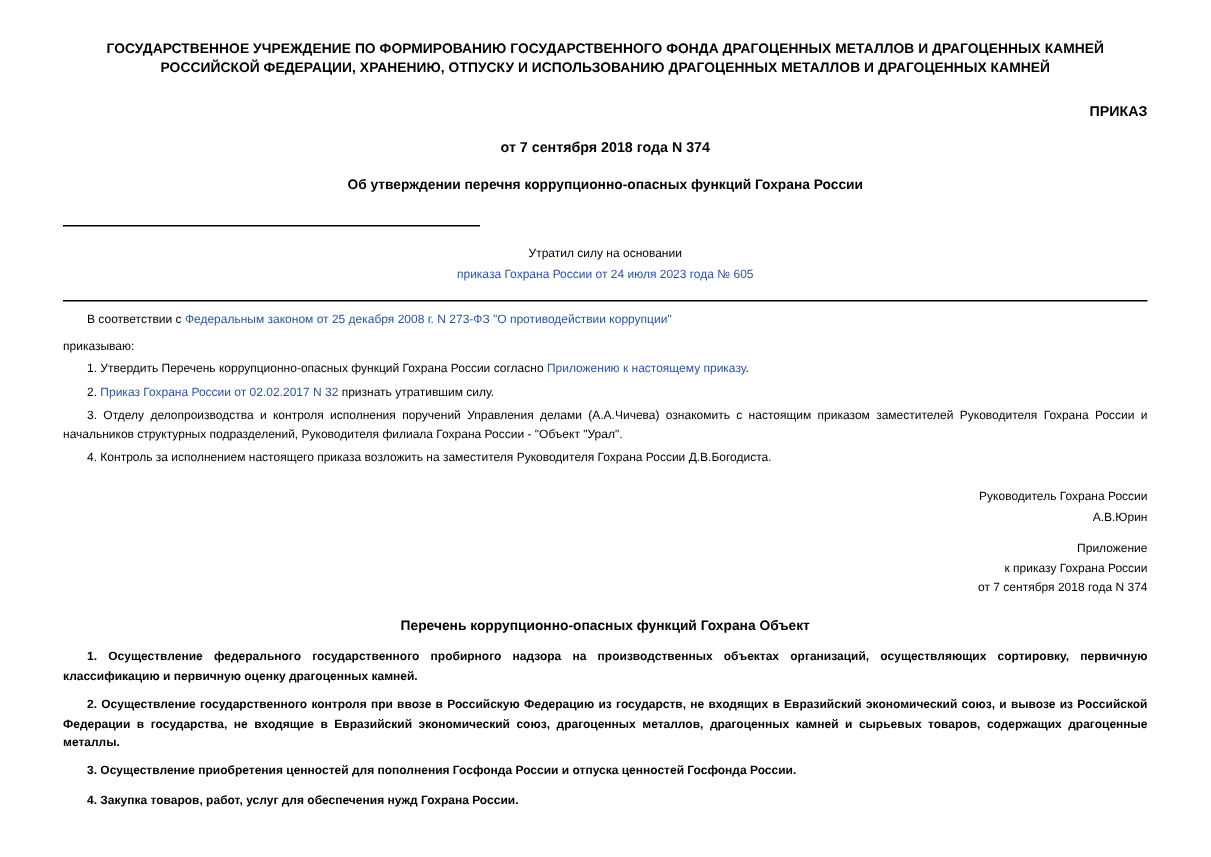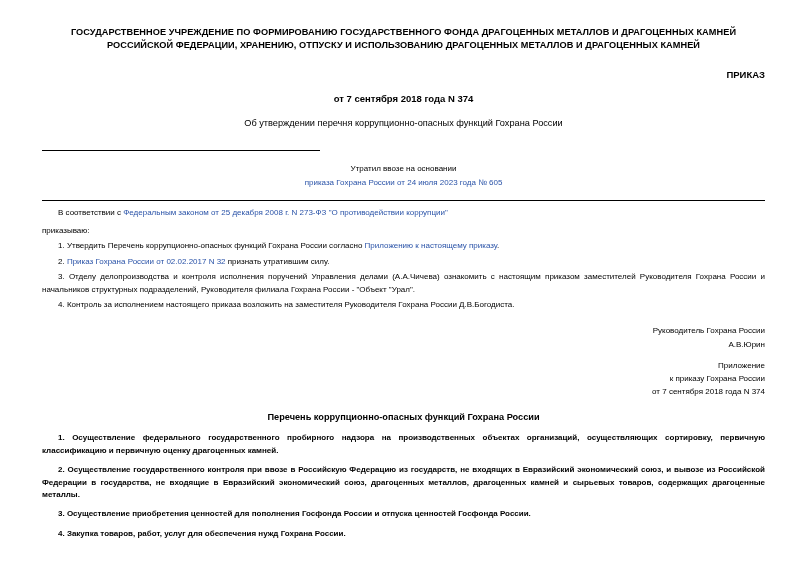--- a/index.html
+++ b/index.html
@@ -39,21 +39,21 @@
     margin-top: 16px;
   }
   .doc-date {
     font-size: 9.5px;
     font-weight: bold;
     text-align: center;
     margin-top: 13px;
   }
   .doc-subject {
     font-size: 9.2px;
-    font-weight: normal;
+    font-weight: bold;
     text-align: center;
     margin-top: 14px;
   }
   .rule-short {
     margin-top: 22px;
     width: 278px;
     border-top: 1px solid #000000;
     height: 0;
   }
   .annul-block {
@@ -127,21 +127,21 @@
 
     <div class="doc-type">ПРИКАЗ</div>
 
     <div class="doc-date">от 7 сентября 2018 года N 374</div>
 
     <div class="doc-subject">Об утверждении перечня коррупционно-опасных функций Гохрана России</div>
 
     <div class="rule-short"></div>
 
     <div class="annul-block">
-      <div>Утратил ввозе на основании</div>
+      <div>Утратил силу на основании</div>
       <a class="annul-link" href="#">приказа Гохрана России от 24 июля 2023 года № 605</a>
     </div>
 
     <div class="rule-long"></div>
 
     <div class="body-text para-indent">
       <span>В соответствии с </span><a class="link" href="#">Федеральным законом от 25 декабря 2008 г. N 273-ФЗ "О противодействии коррупции"</a>
     </div>
 
     <div class="body-text">приказываю:</div>
@@ -162,21 +162,21 @@
       <div>Руководитель Гохрана России</div>
       <div>А.В.Юрин</div>
     </div>
 
     <div class="appendix-block">
       <div>Приложение</div>
       <div>к приказу Гохрана России</div>
       <div>от 7 сентября 2018 года N 374</div>
     </div>
 
-    <div class="list-title">Перечень коррупционно-опасных функций Гохрана России</div>
+    <div class="list-title">Перечень коррупционно-опасных функций Гохрана Объект</div>
 
     <div class="list-body">
       <div class="para para-indent">1. Осуществление федерального государственного пробирного надзора на производственных объектах организаций, осуществляющих сортировку, первичную классификацию и первичную оценку драгоценных камней.</div>
       <div class="para para-indent">2. Осуществление государственного контроля при ввозе в Российскую Федерацию из государств, не входящих в Евразийский экономический союз, и вывозе из Российской Федерации в государства, не входящие в Евразийский экономический союз, драгоценных металлов, драгоценных камней и сырьевых товаров, содержащих драгоценные металлы.</div>
       <div class="para para-indent">3. Осуществление приобретения ценностей для пополнения Госфонда России и отпуска ценностей Госфонда России.</div>
       <div class="para para-indent">4. Закупка товаров, работ, услуг для обеспечения нужд Гохрана России.</div>
     </div>
 
   </div>
 </div>

